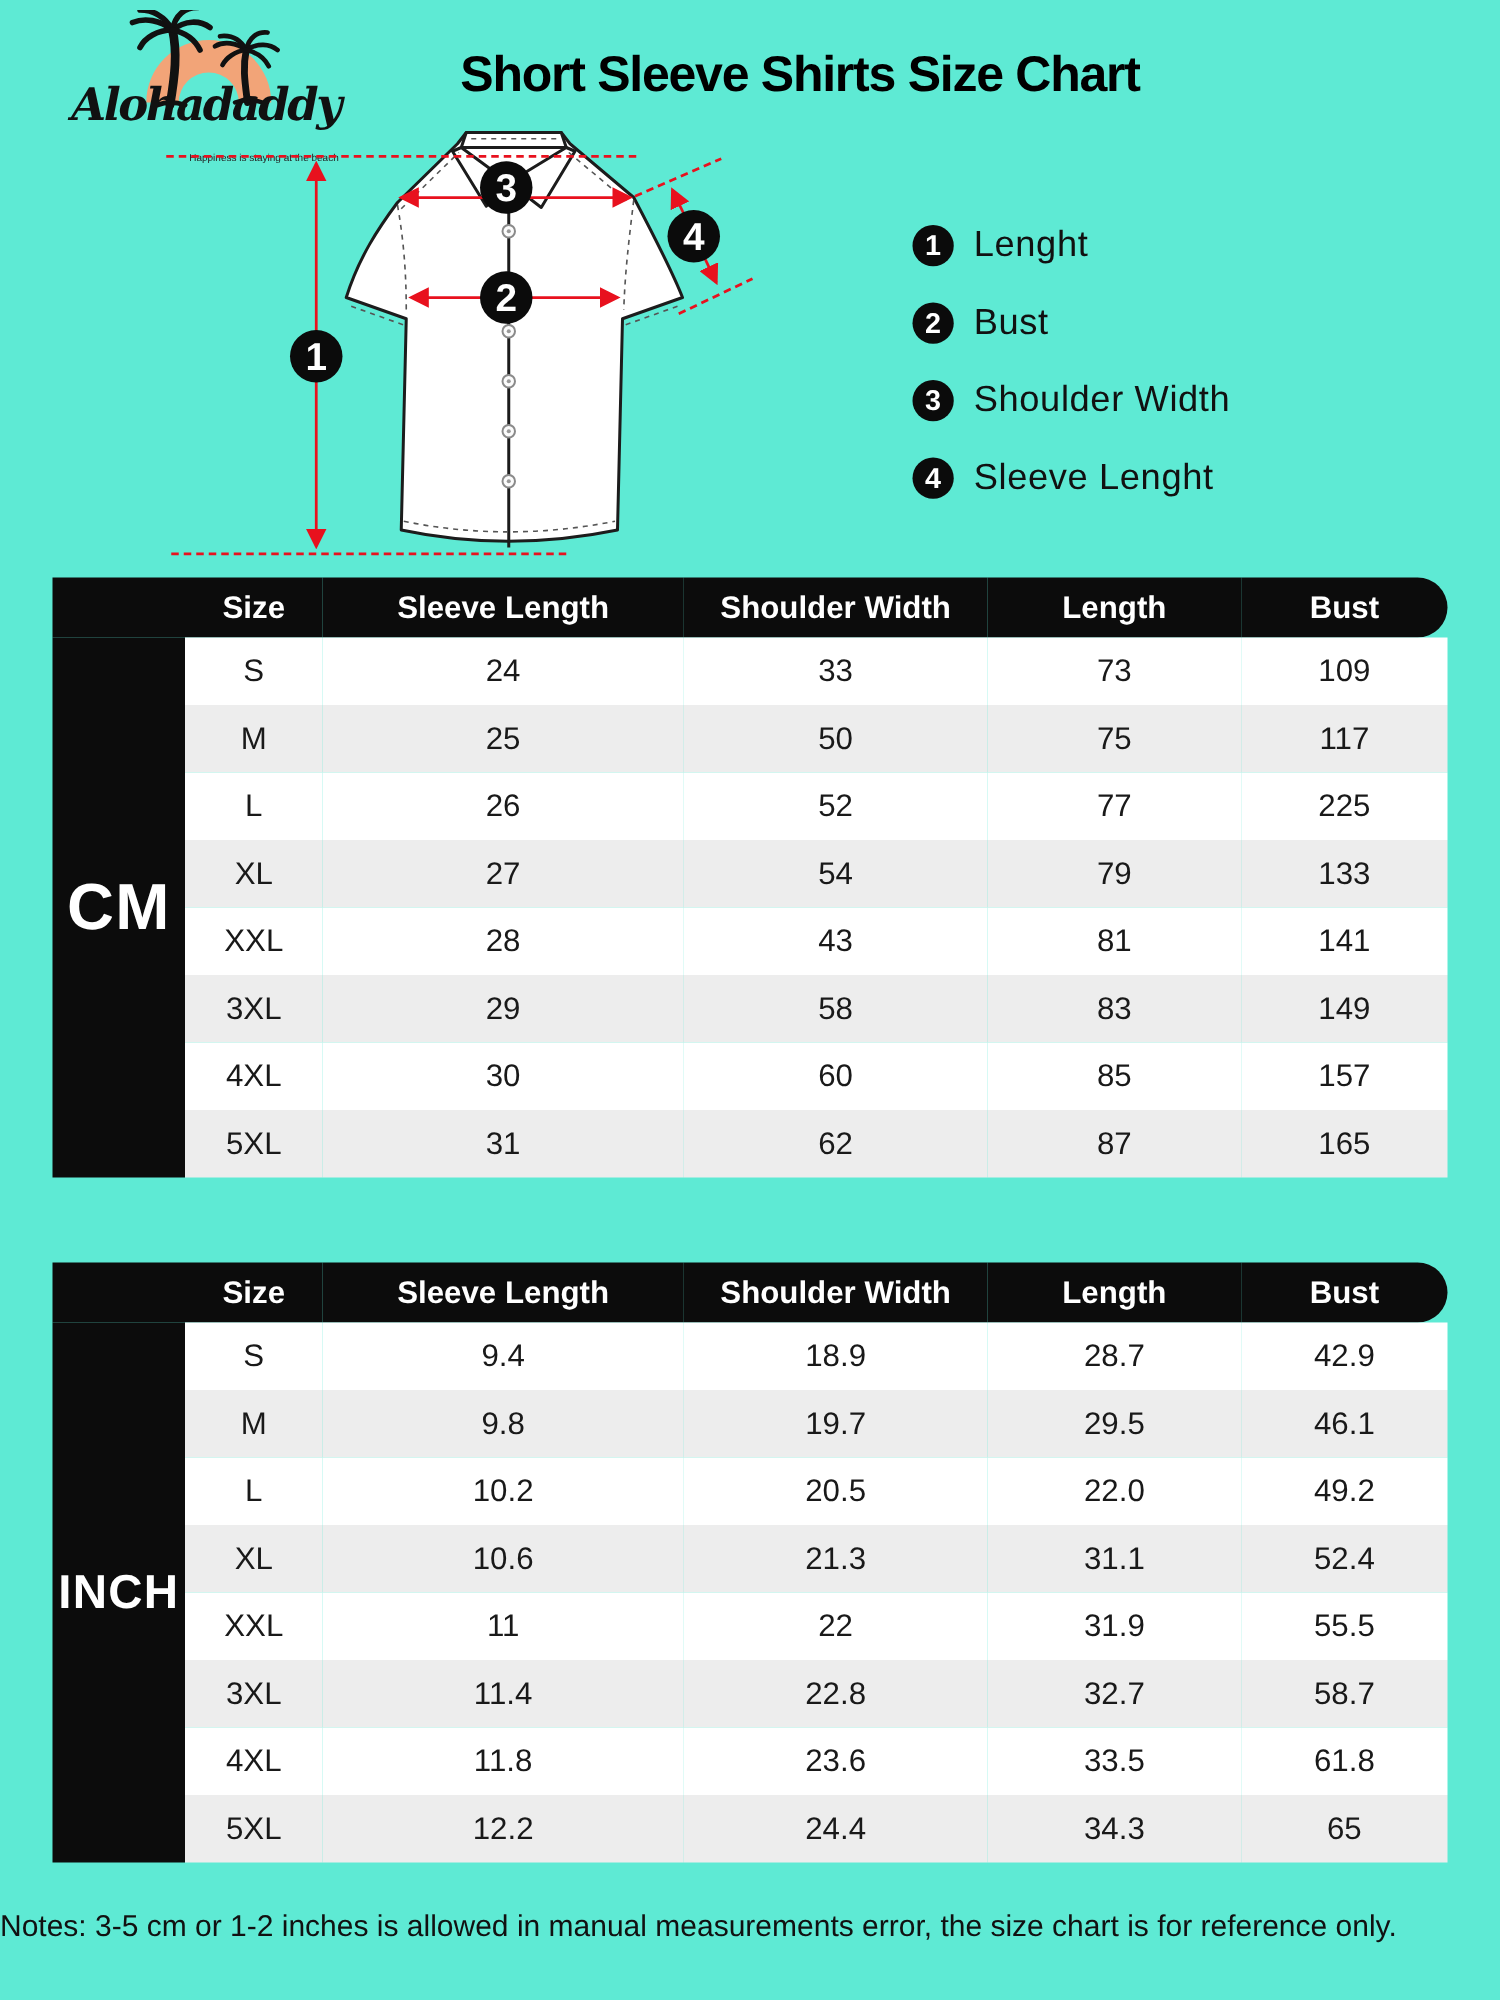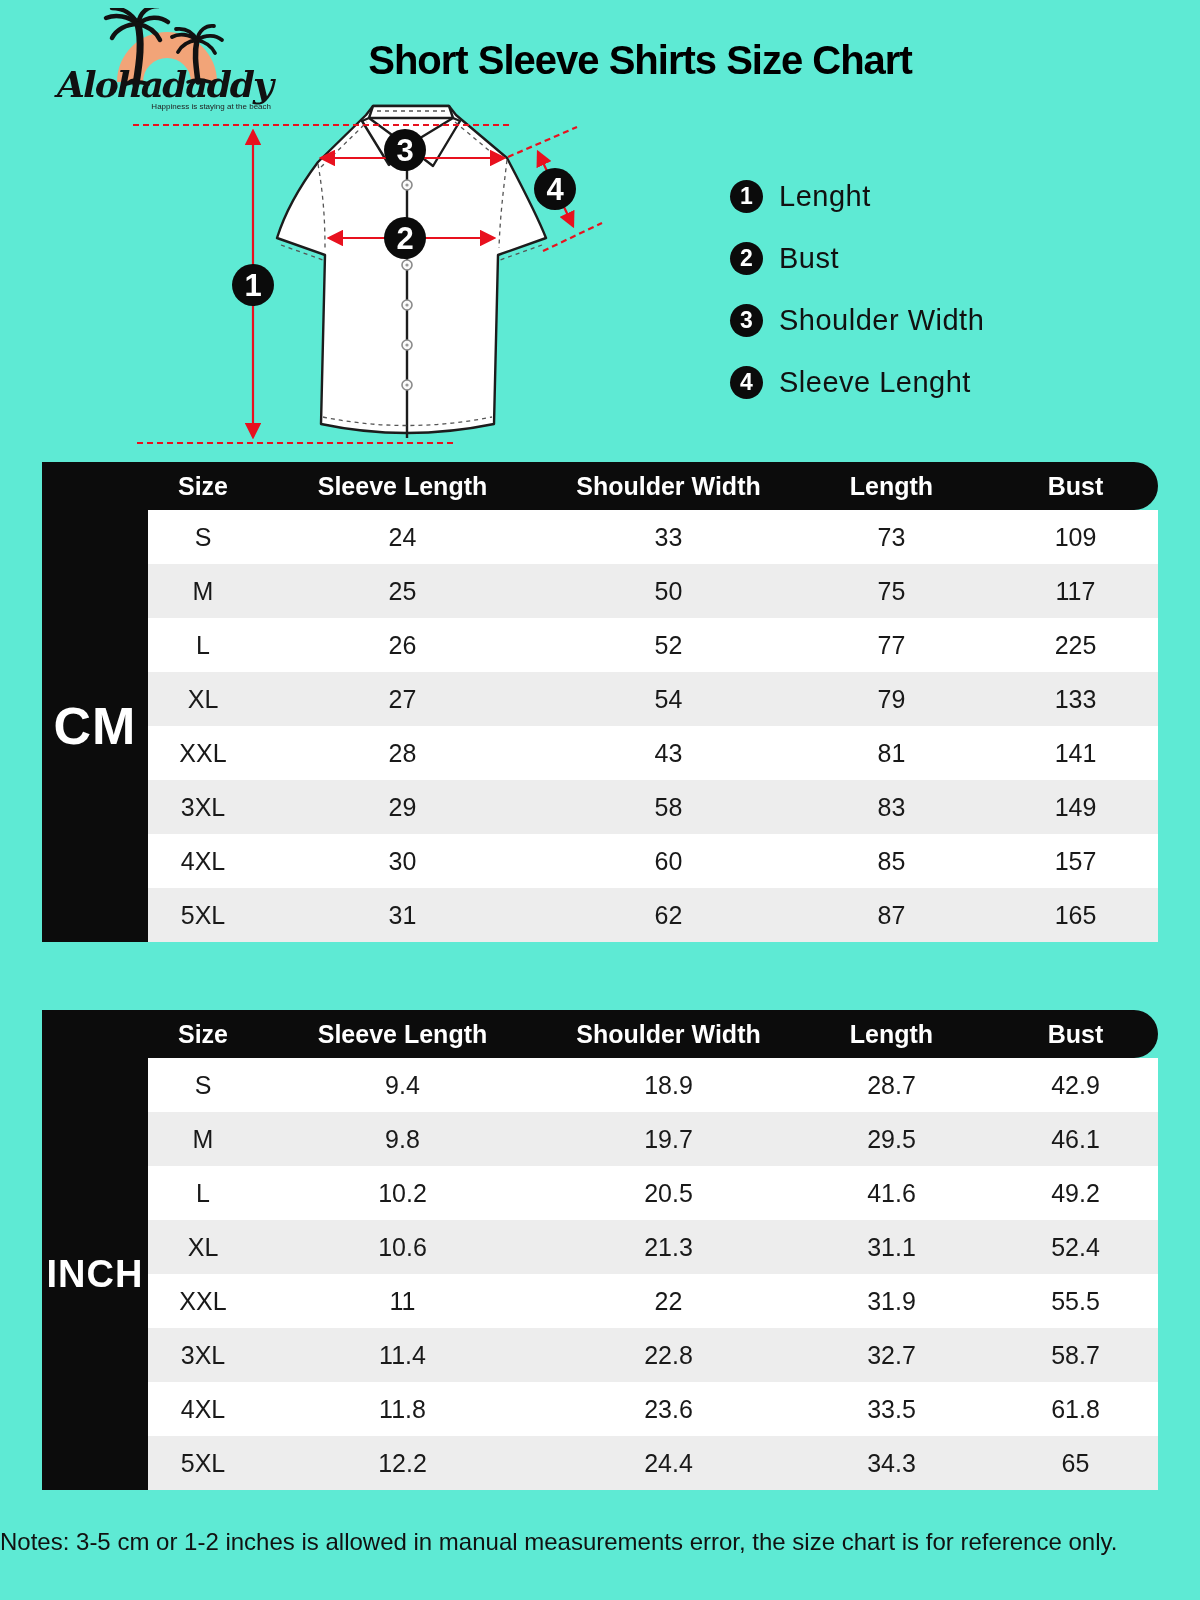--- a/index.html
+++ b/index.html
@@ -9,21 +9,21 @@
     font-family:"Liberation Sans", sans-serif; color:#191919; overflow:hidden;
   }
 
   
   .logo { position:absolute; left:52px; top:8px; width:225px; text-align:center; }
   .logo-art { display:block; margin:0 auto; }
   .logo-script {
     font-family:"DejaVu Serif", serif; font-style:italic; font-weight:bold;
     font-size:36px; letter-spacing:-2px; color:#111; margin-top:-30px; line-height:1;
   }
-  .logo-tag { font-size:8px; color:#222; text-align:right; padding-right:6px; margin-top:0; }
+  .logo-tag { font-size:8px; color:#222; text-align:right; padding-right:6px; margin-top:20px; }
   .page-title {
     position:absolute; left:240px; top:38px; width:800px; text-align:center;
     font-size:40px; font-weight:bold; color:#000; letter-spacing:-1px;
   }
 
   
   .shirt-wrap { position:absolute; left:115px; top:88px; }
   .legend { position:absolute; left:730px; top:180px; list-style:none; }
   .legend li { display:flex; align-items:center; margin-bottom:29px; height:33px; }
   .legend-badge {
@@ -304,21 +304,21 @@
           <td>M</td>
           <td>9.8</td>
           <td>19.7</td>
           <td>29.5</td>
           <td>46.1</td>
         </tr>
         <tr>
           <td>L</td>
           <td>10.2</td>
           <td>20.5</td>
-          <td>41.6</td>
+          <td>22.0</td>
           <td>49.2</td>
         </tr>
         <tr>
           <td>XL</td>
           <td>10.6</td>
           <td>21.3</td>
           <td>31.1</td>
           <td>52.4</td>
         </tr>
         <tr>

